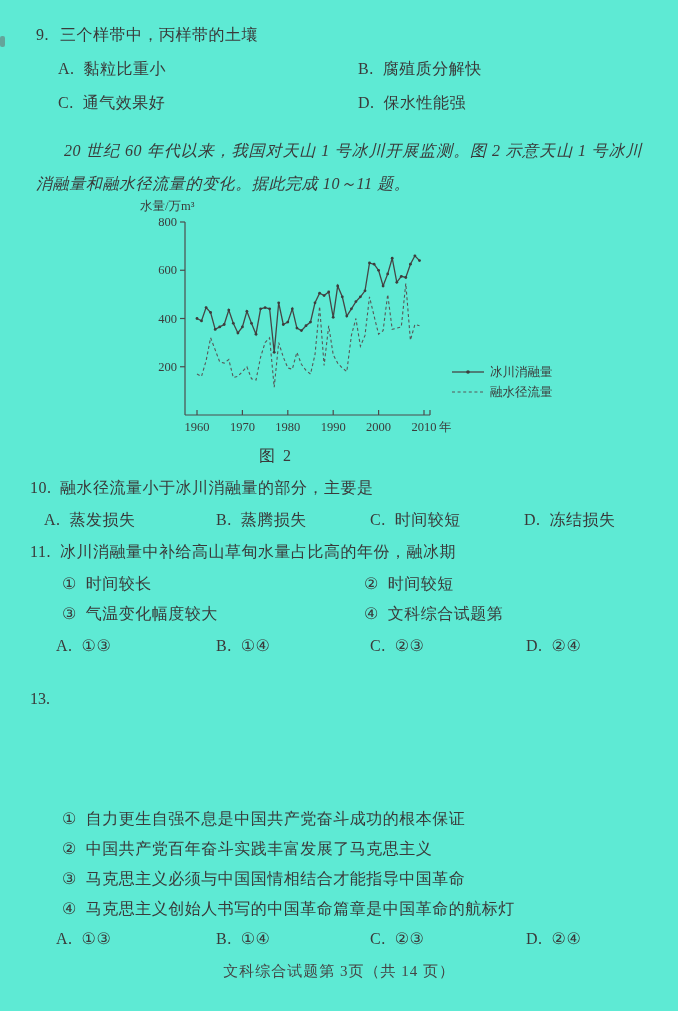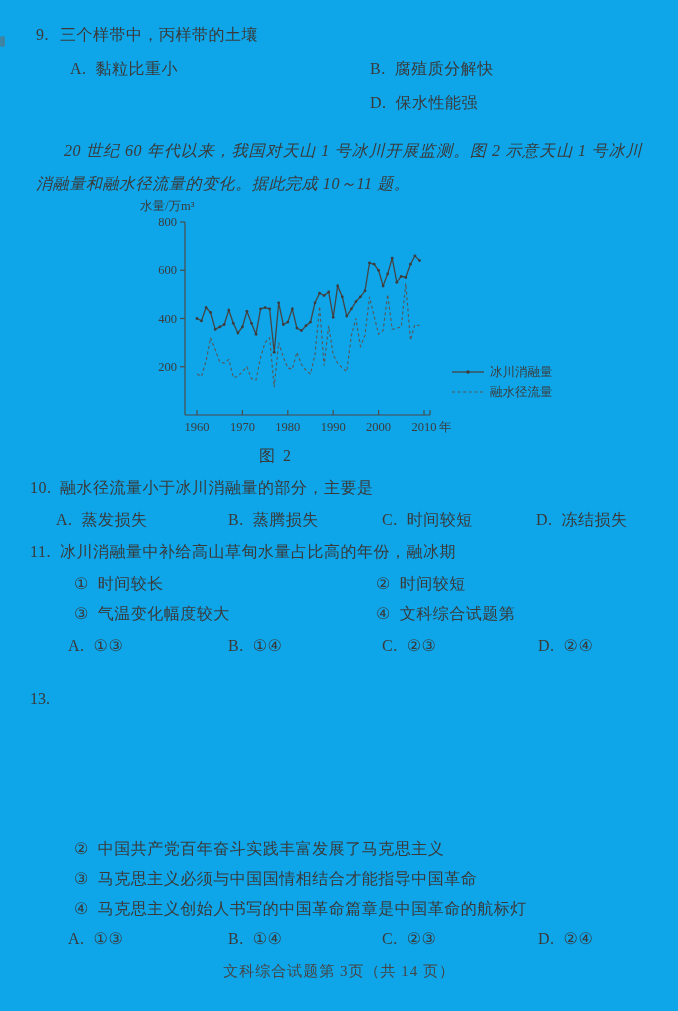--- a/index.html
+++ b/index.html
@@ -1,28 +1,28 @@
 <!DOCTYPE html>
 <html><head>
 <meta charset="utf-8">
 <style>
   html,body{margin:0;padding:0;}
   .page{
     position:relative;
     width:678px;height:1011px;
-    background:#0ea5e9;
+    background:#5eead4;
     font-family:"Liberation Serif", serif;
     color:#3a3a3a;
     overflow:hidden;
   }
   .stem{position:absolute;left:30px;font-size:16px;line-height:26px;letter-spacing:.5px;white-space:nowrap;}
   .stem .qnum{display:inline-block;min-width:30px;}
   .stem9{left:36px;}
   .stem9 .qnum{min-width:24px;}
-  .opt{position:absolute;font-size:16px;line-height:26px;letter-spacing:.5px;white-space:nowrap;margin-left:12px;}
+  .opt{position:absolute;font-size:16px;line-height:26px;letter-spacing:.5px;white-space:nowrap;}
   .opt .ol{margin-right:9px;}
   .para{
     position:absolute;left:36px;width:606px;
     font-size:16px;line-height:33px;letter-spacing:.6px;
     font-style:italic;text-align:justify;text-indent:28px;
   }
   .q12stem{
     position:absolute;left:64px;width:582px;
     font-size:16px;line-height:33px;letter-spacing:.4px;
     text-align:justify;
@@ -42,20 +42,21 @@
 <body>
 
 <div class="page">
   <div class="smudge"></div>
 
   <div class="stem stem9" style="top:22px">
     <span class="qnum">9.</span><span>三个样带中，丙样带的土壤</span>
   </div>
   <div class="opt" style="top:56px;left:58px"><span class="ol">A.</span><span>黏粒比重小</span></div>
   <div class="opt" style="top:56px;left:358px"><span class="ol">B.</span><span>腐殖质分解快</span></div>
+  <div class="opt" style="top:90px;left:58px"><span class="ol">C.</span><span>通气效果好</span></div>
   <div class="opt" style="top:90px;left:358px"><span class="ol">D.</span><span>保水性能强</span></div>
 
   <div class="para" style="top:134px">20 世纪 60 年代以来，我国对天山 1 号冰川开展监测。图 2 示意天山 1 号冰川消融量和融水径流量的变化。据此完成 10～11 题。</div>
 
   <svg class="chart" id="chart-svg" width="480" height="245">
       <line x1="85" y1="25" x2="85" y2="218" class="ax"></line>
       <line x1="85" y1="218" x2="330" y2="218" class="ax"></line>
       <line x1="330" y1="218" x2="330" y2="213" class="ax"></line>
       <line x1="80" y1="169.75" x2="85" y2="169.75" class="ax"></line>
       <text x="77" y="173.75" class="tick" text-anchor="end">200</text>
@@ -153,20 +154,21 @@
   <div class="opt" style="top:571px;left:62px"><span class="ol">①</span><span>时间较长</span></div>
   <div class="opt" style="top:571px;left:364px"><span class="ol">②</span><span>时间较短</span></div>
   <div class="opt" style="top:601px;left:62px"><span class="ol">③</span><span>气温变化幅度较大</span></div>
   <div class="opt" style="top:601px;left:364px"><span class="ol">④</span><span>文科综合试题第</span></div>
   <div class="opt" style="top:633px;left:56px"><span class="ol">A.</span><span>①③</span></div>
   <div class="opt" style="top:633px;left:216px"><span class="ol">B.</span><span>①④</span></div>
   <div class="opt" style="top:633px;left:370px"><span class="ol">C.</span><span>②③</span></div>
   <div class="opt" style="top:633px;left:526px"><span class="ol">D.</span><span>②④</span></div>
 
   <div class="q12num" style="top:682px">13.</div>
+  <div class="opt" style="top:806px;left:62px"><span class="ol">①</span><span>自力更生自强不息是中国共产党奋斗成功的根本保证</span></div>
   <div class="opt" style="top:836px;left:62px"><span class="ol">②</span><span>中国共产党百年奋斗实践丰富发展了马克思主义</span></div>
   <div class="opt" style="top:866px;left:62px"><span class="ol">③</span><span>马克思主义必须与中国国情相结合才能指导中国革命</span></div>
   <div class="opt" style="top:896px;left:62px"><span class="ol">④</span><span>马克思主义创始人书写的中国革命篇章是中国革命的航标灯</span></div>
   <div class="opt" style="top:926px;left:56px"><span class="ol">A.</span><span>①③</span></div>
   <div class="opt" style="top:926px;left:216px"><span class="ol">B.</span><span>①④</span></div>
   <div class="opt" style="top:926px;left:370px"><span class="ol">C.</span><span>②③</span></div>
   <div class="opt" style="top:926px;left:526px"><span class="ol">D.</span><span>②④</span></div>
 
   <div class="footer" style="top:958px">文科综合试题第 3页（共 14 页）</div>
 </div>

